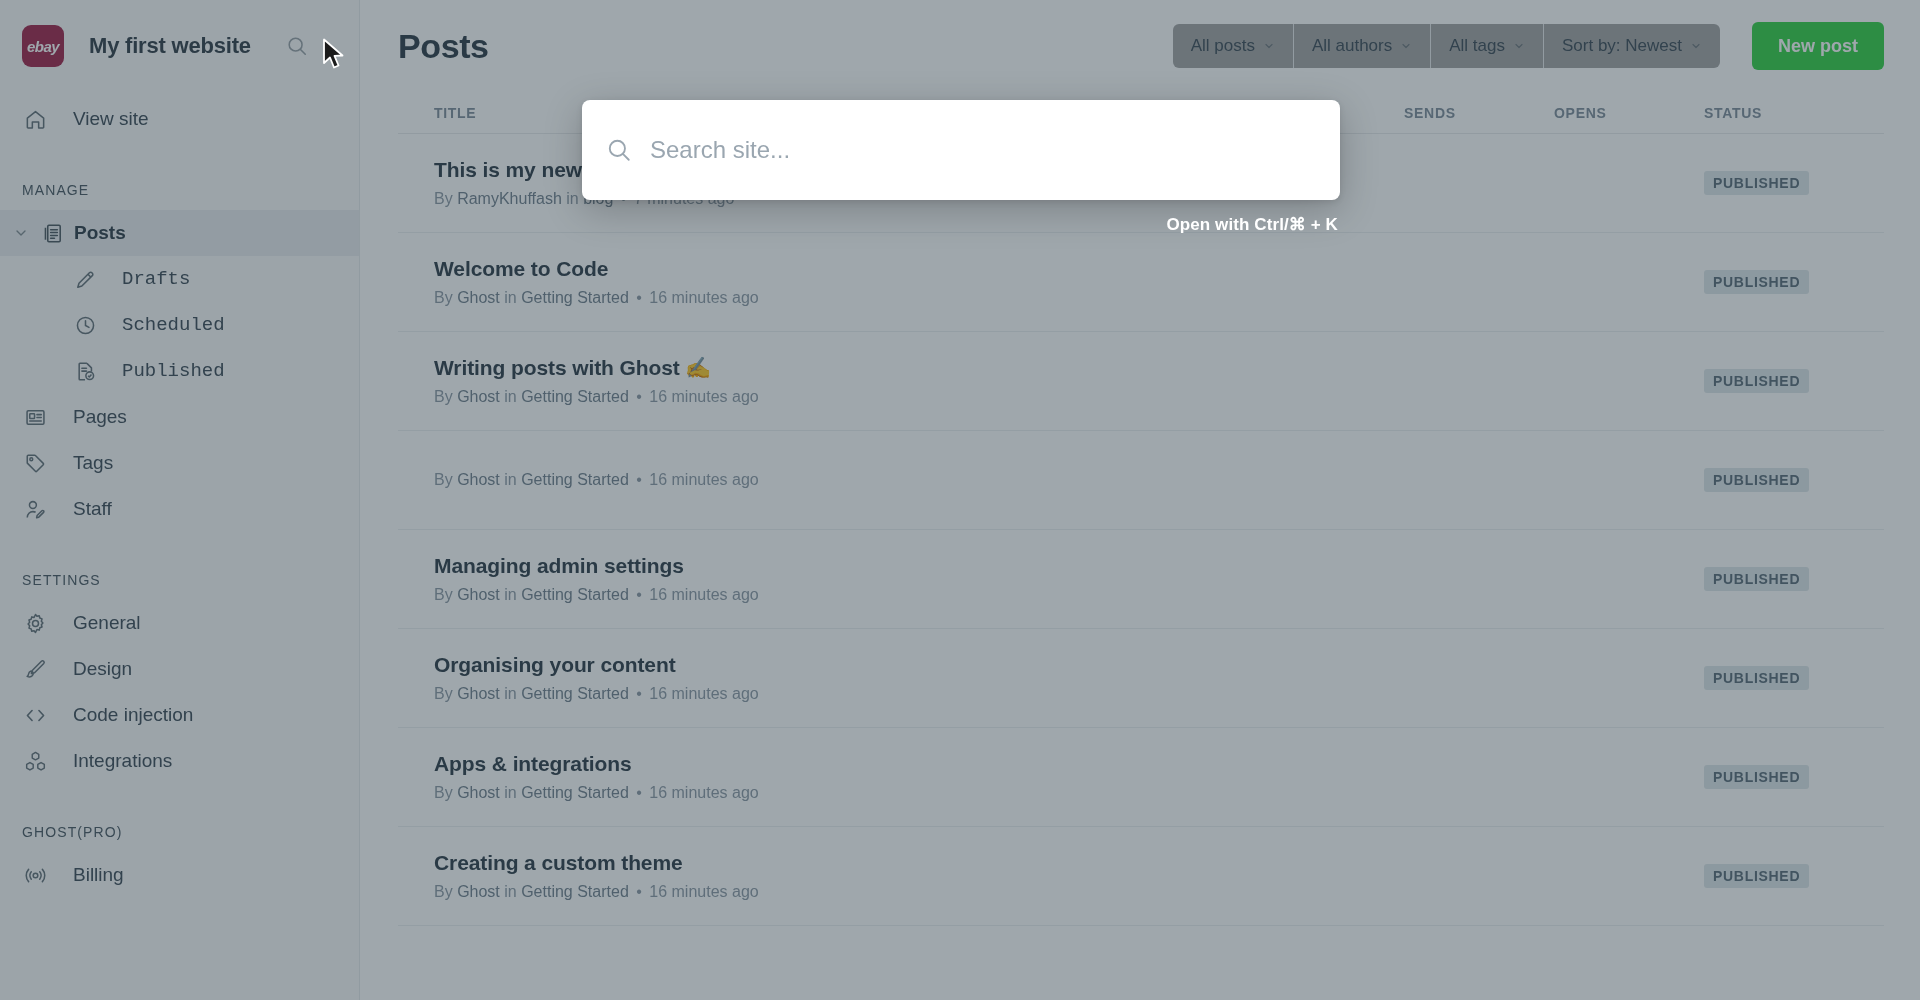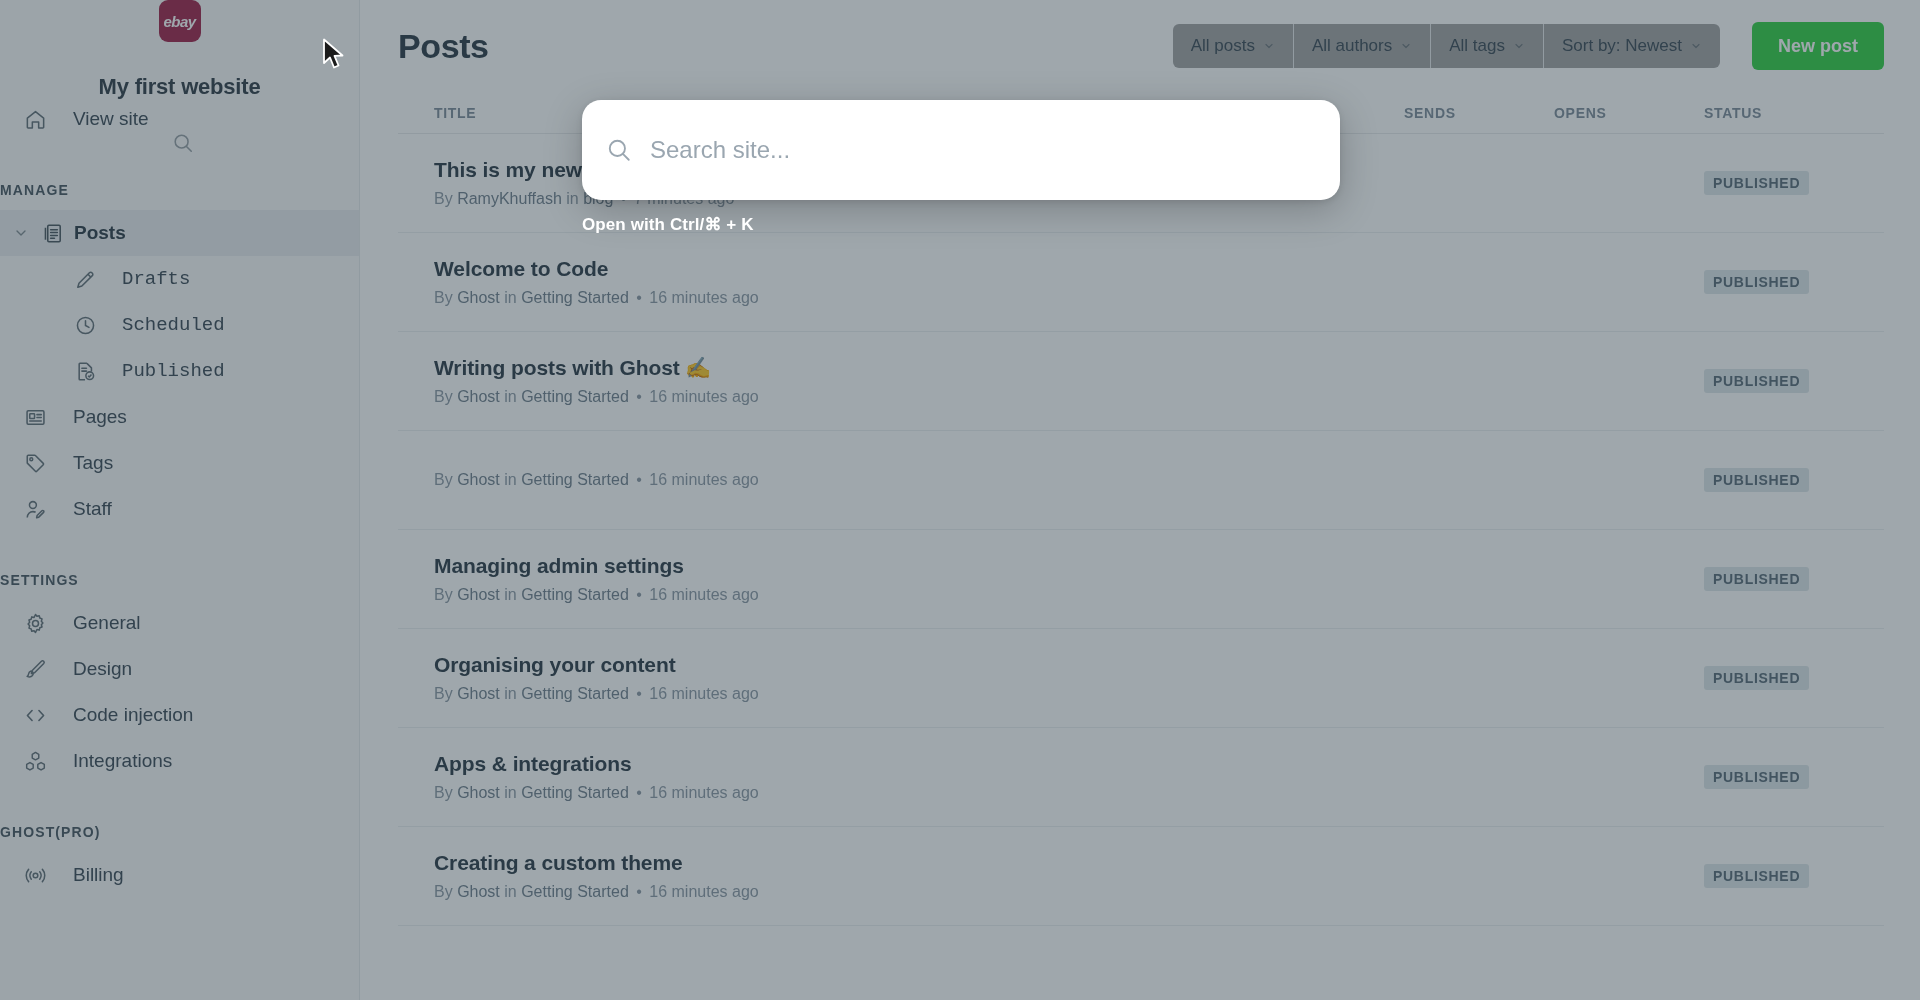--- a/index.html
+++ b/index.html
@@ -40,22 +40,21 @@
     border-right: 1px solid #e6e9eb;
     position: relative;
     overflow: hidden;
   }
 
   .sb-header {
     height: 92px;
     display: flex;
     align-items: center;
     padding: 0 22px 0 22px;
-    gap: 32px;
-    flex-direction: column;
+    gap: 25px;
   }
 
   .site-logo {
     width: 42px;
     height: 42px;
     flex: 0 0 42px;
     border-radius: 9px;
     background: #9e1f47;
     display: flex;
     align-items: center;
@@ -106,23 +105,24 @@
     display: flex;
     align-items: center;
     justify-content: center;
     opacity: 0.85;
   }
 
   .nav-item.view-site { margin-top: 4px; }
 
   .nav-group-label {
     font-size: 14px;
-    font-weight: 700;
+    font-weight: 400;
     letter-spacing: 1.1px;
     color: #46555f;
+    padding-left: 22px;
     margin-top: 40px;
     margin-bottom: 12px;
   }
 
   .nav-item.active {
     background: #e9ecee;
     font-weight: 700;
     color: #2b3a45;
   }
 
@@ -260,21 +260,21 @@
   #search-modal {
     position: absolute;
     left: 582px;
     top: 100px;
     width: 758px;
     z-index: 100;
   }
 
   .search-box {
     background: #ffffff;
-    border-radius: 19px;
+    border-radius: 8px;
     box-shadow: 0 10px 38px rgba(0,0,0,0.22), 0 2px 6px rgba(0,0,0,0.10);
     height: 100px;
     display: flex;
     align-items: center;
     padding: 0 24px;
     gap: 18px;
   }
 
   .search-input {
     flex: 1 1 auto;
@@ -282,20 +282,21 @@
     outline: none;
     background: transparent;
     font-family: "Liberation Sans", sans-serif;
     font-size: 24px;
     color: #2b3a45;
   }
   .search-input::placeholder { color: #9aa6b0; }
 
   .search-hint {
     margin-top: 14px;
+    text-align: right;
     padding-right: 2px;
     color: #ffffff;
     font-size: 17px;
     font-weight: 700;
     letter-spacing: 0.1px;
   }
 
   
   #cursor {
     position: absolute;

